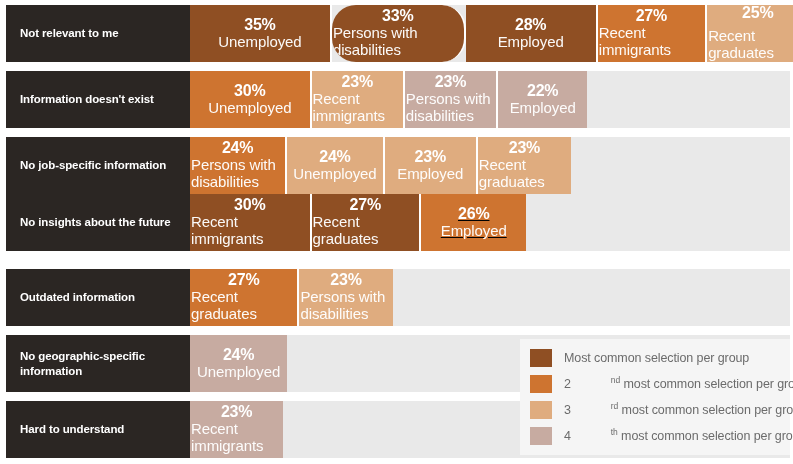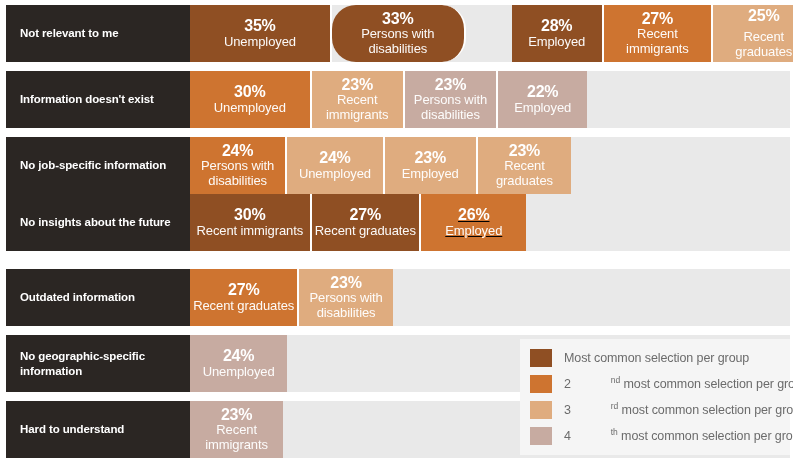--- a/index.html
+++ b/index.html
@@ -65,23 +65,23 @@
   }
   .seg-pct {
     color: #ffffff;
     font-size: 16px;
     font-weight: bold;
     line-height: 1.05;
     letter-spacing: -0.2px;
   }
   .seg-group {
     color: #ffffff;
-    font-size: 13px;
+    font-size: 15px;
     line-height: 1.12;
-    text-align: center;
+    text-align: left;
     letter-spacing: -0.1px;
     opacity: 0.97;
   }
   .legend {
     position: absolute;
     right: 3px;
     top: 339px;
     width: 270px;
     background: #F5F5F5;
     padding: 6px 8px 6px 10px;
@@ -120,21 +120,21 @@
         <div class="row-label">Not relevant to me</div>
         <div class="track">
           <div class="seg" style="width: 141.892px; background: rgb(143, 79, 35);">
             <div class="seg-pct">35%</div>
             <div class="seg-group">Unemployed</div>
           </div>
           <div class="seg" style="width: 133.784px; background: rgb(143, 79, 35); border-radius: 24px;">
             <div class="seg-pct">33%</div>
             <div class="seg-group">Persons with disabilities</div>
           </div>
-          <div class="seg" style="width: 92px; background: rgb(143, 79, 35); margin-left: 46px;">
+          <div class="seg" style="width: 132px; background: rgb(143, 79, 35);">
             <div class="seg-pct">28%</div>
             <div class="seg-group">Employed</div>
           </div>
           <div class="seg" style="width: 109.459px; background: rgb(206, 116, 48);">
             <div class="seg-pct">27%</div>
             <div class="seg-group">Recent immigrants</div>
           </div>
           <div class="seg" style="width: 101.351px; background: rgb(223, 172, 127); gap: 6px;">
             <div class="seg-pct">25%</div>
             <div class="seg-group">Recent graduates</div>

